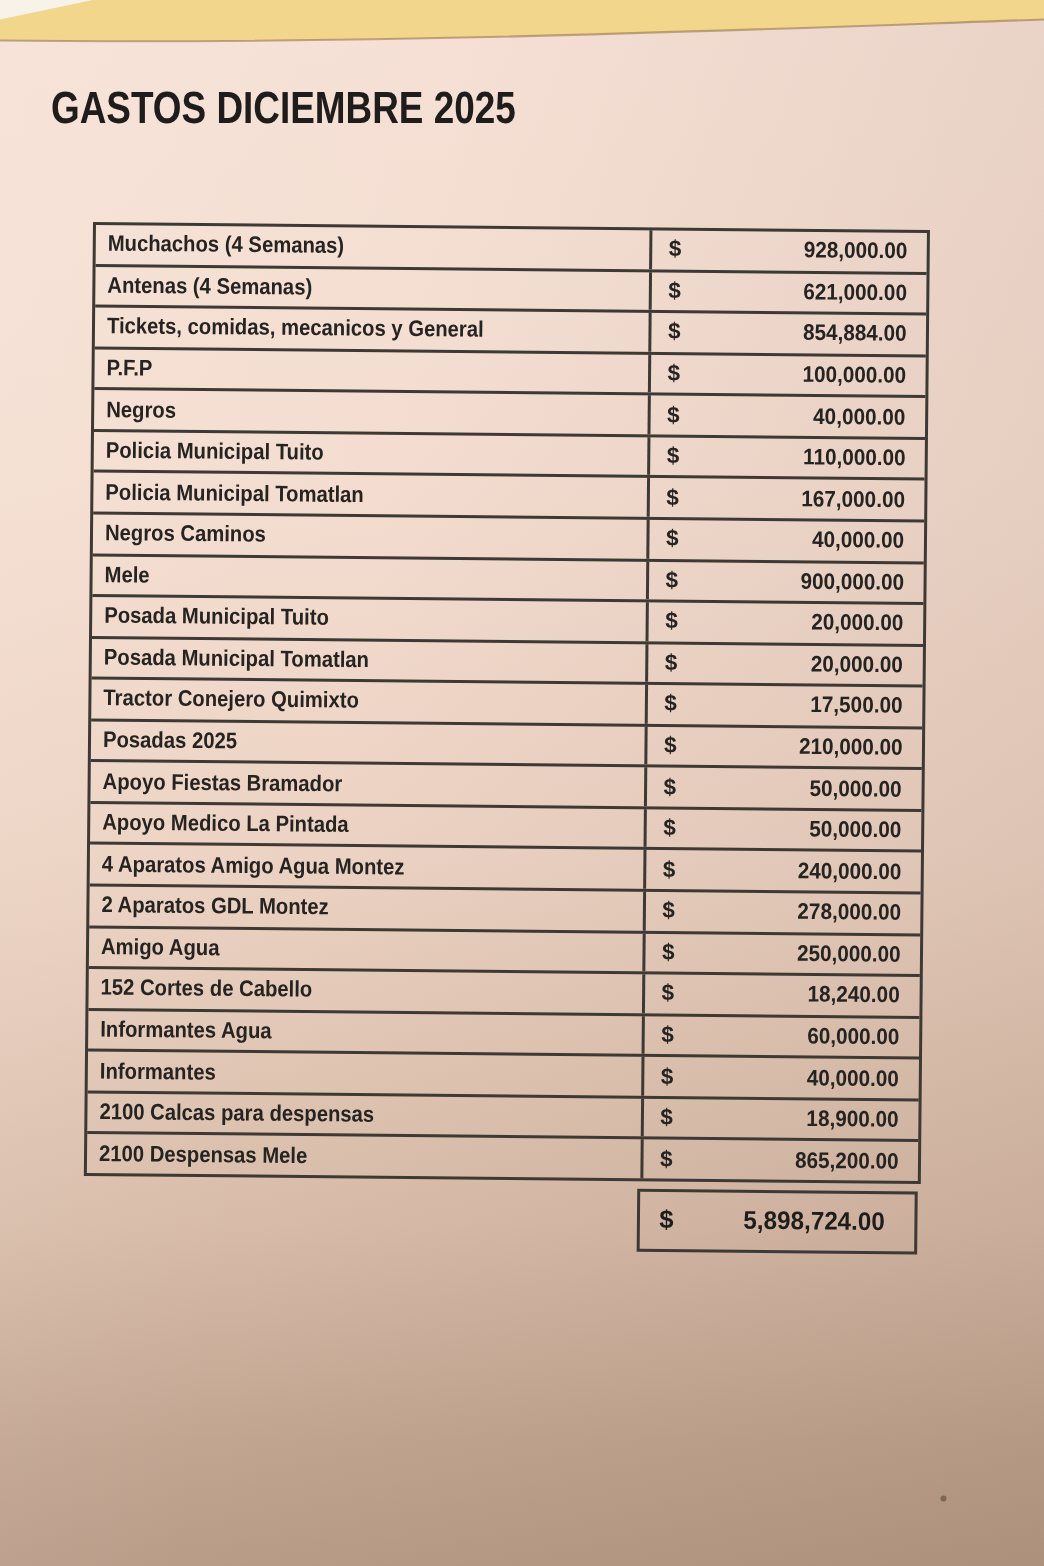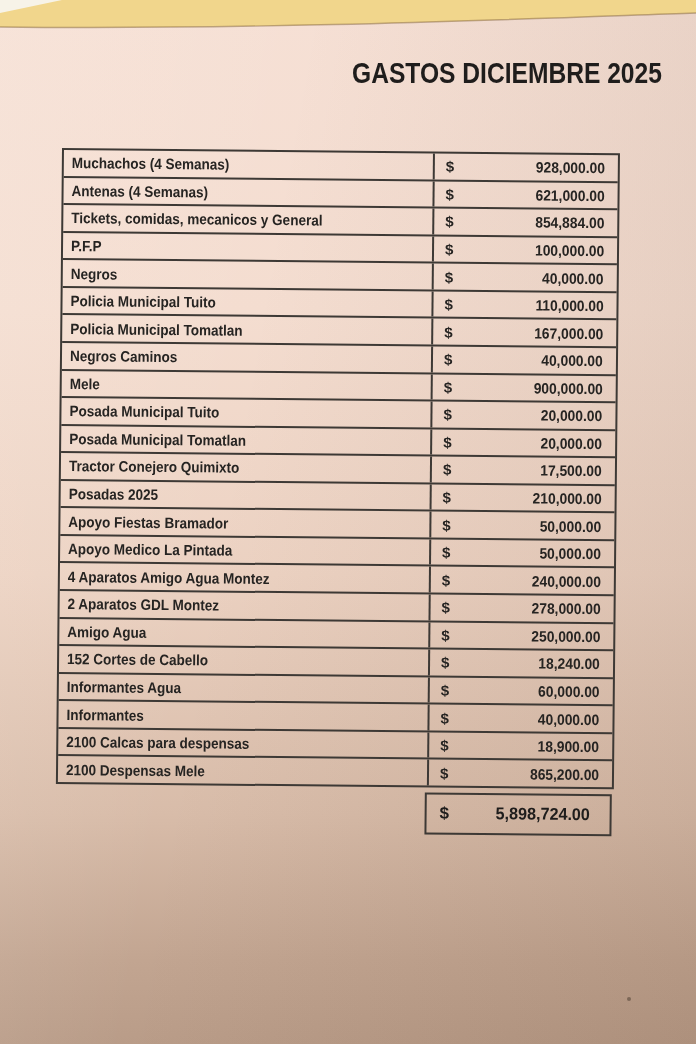--- a/index.html
+++ b/index.html
@@ -24,21 +24,21 @@
     top: 0; left: 0;
     width: 696px; height: 36px;
     pointer-events: none;
   }
 
   .page-title {
     position: absolute;
     top: 56px;
     left: 0;
     width: 100%;
-    text-align: right;
+    text-align: left;
     font-size: 30px;
     font-weight: bold;
     color: #1f1d1c;
     white-space: nowrap;
   }
   .page-title .squeeze {
     display: inline-block;
     transform: scaleX(0.82);
   }
 

